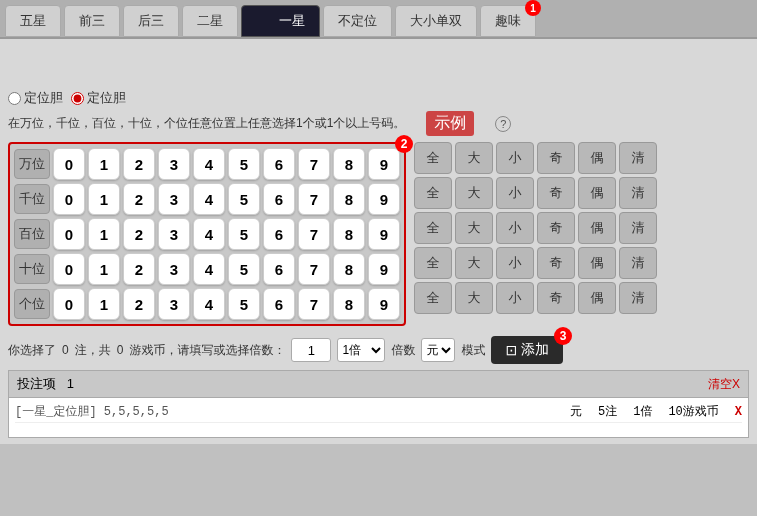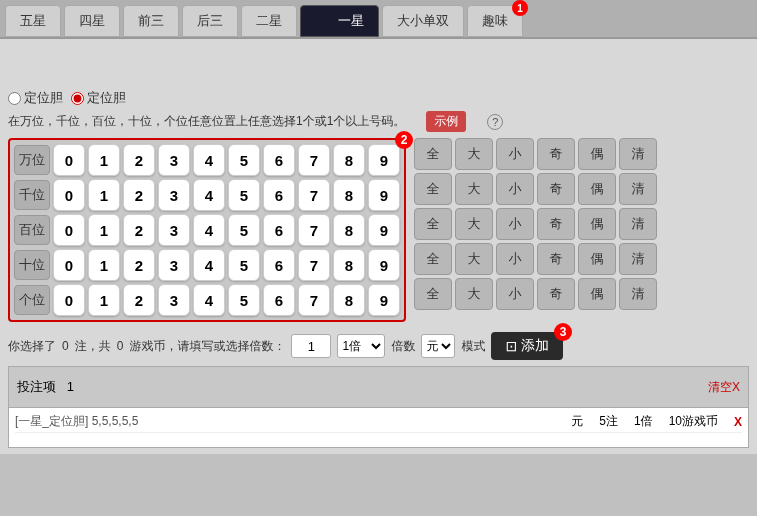--- a/index.html
+++ b/index.html
@@ -102,21 +102,21 @@
       display: flex;
       align-items: center;
       gap: 21px;
     }
     .example-btn {
       background: #c44;
       color: #fff;
       border: none;
       border-radius: 3px;
       padding: 2px 8px;
-      font-size: 12px;
+      font-size: 16px;
       cursor: pointer;
     }
     .help-icon {
       display: inline-flex;
       align-items: center;
       justify-content: center;
       width: 16px;
       height: 16px;
       border-radius: 50%;
       border: 1px solid #888;
@@ -238,21 +238,21 @@
       position: relative;
     }
 
     
     .bet-list-header {
       display: flex;
       justify-content: space-between;
       align-items: center;
       background: #c8c8c8;
       border: 1px solid #aaa;
-      padding: 11px 8px;
+      padding: 4px 8px;
       font-size: 13px;
       margin-top: 2px;
     }
     .clear-btn {
       color: #c00;
       cursor: pointer;
       font-size: 12px;
       background: none;
       border: none;
     }
@@ -263,20 +263,21 @@
       min-height: 40px;
       padding: 3px 6px;
     }
     .bet-row {
       display: flex;
       align-items: flex-start;
       font-size: 12px;
       padding: 2px 0;
       border-bottom: 1px solid #eee;
       gap: 8px;
+      font-family: Liberation Mono, monospace;
     }
     .bet-tag {
       color: #555;
       min-width: 110px;
     }
     .bet-info {
       flex: 1;
       display: flex;
       gap: 16px;
       justify-content: flex-end;
@@ -286,25 +287,25 @@
       color: #c00;
       cursor: pointer;
       font-weight: bold;
     }
   </style>
 </head>
 <body>
 
 <div class="tab-bar">
   <div class="tab-item">五星</div>
-  <div class="tab-item">四星</div>
   <div class="tab-item">前三</div>
   <div class="tab-item">后三</div>
   <div class="tab-item">二星</div>
   <div class="tab-item active">一星</div>
+  <div class="tab-item">不定位</div>
   <div class="tab-item">大小单双</div>
   <div class="tab-item" style="position:relative;">
     <span>趣味</span>
     <span class="tab-badge">1</span>
   </div>
 </div>
 
 <div class="content">
 
   <div class="radio-group">

